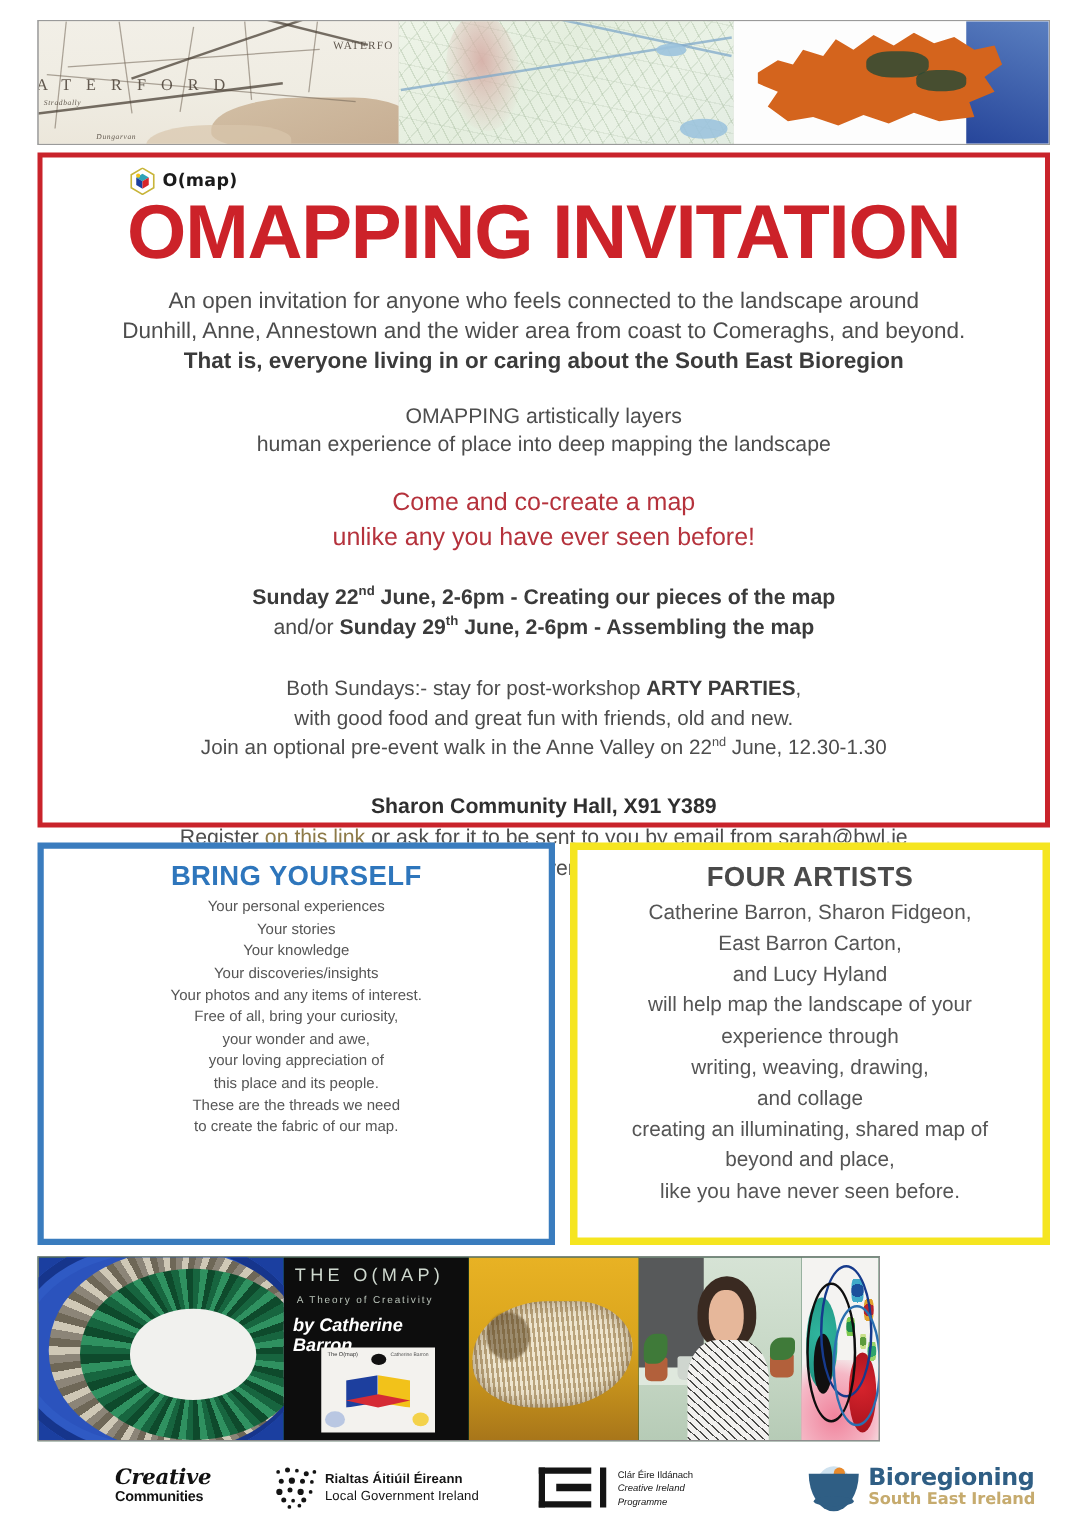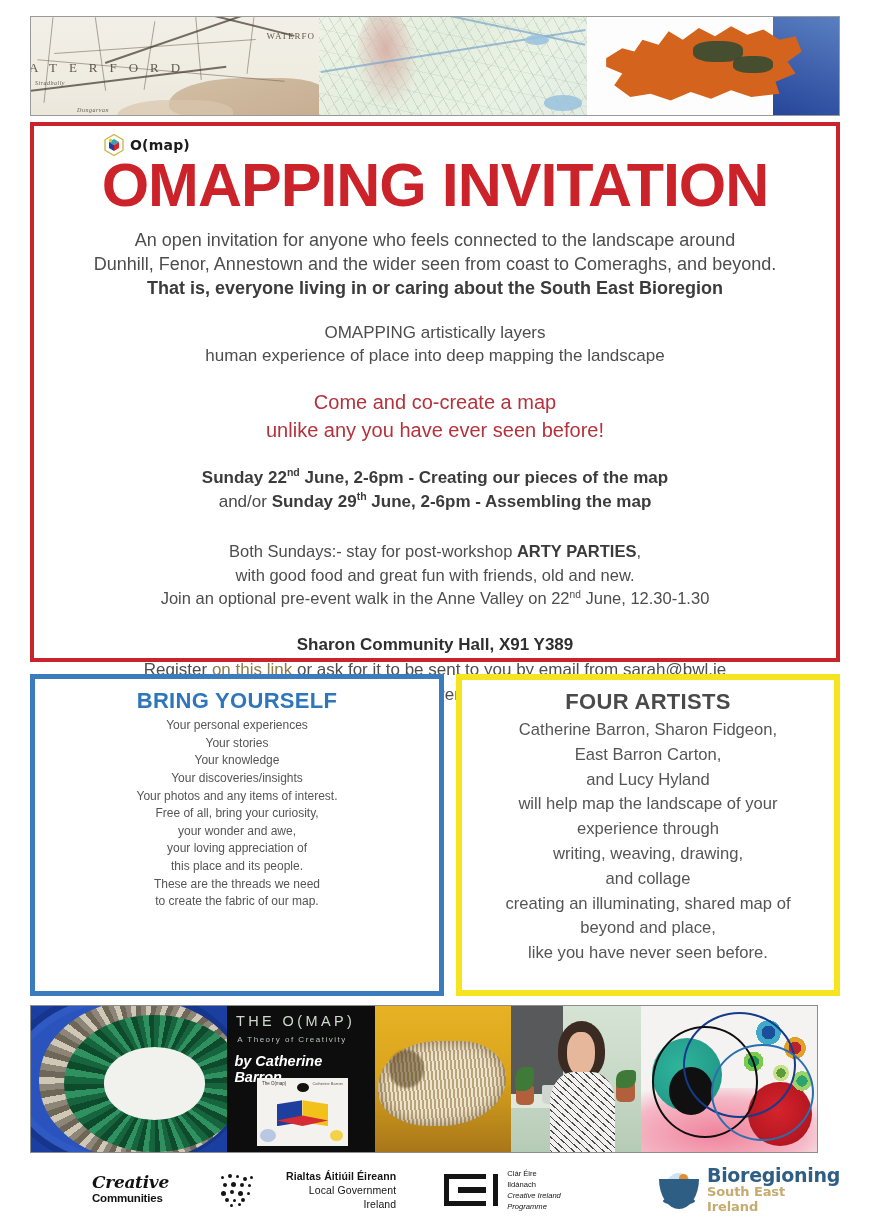--- a/index.html
+++ b/index.html
@@ -107,21 +107,21 @@
     border:6px solid #f5e520;background:#fff;box-sizing:border-box;
     padding:9px 8px 0 8px;text-align:center;
   }
   .bx-head-blue{font-size:22px;font-weight:bold;color:#2e76bc;letter-spacing:.3px;margin-bottom:3px;}
   .bx-head-gray{font-size:22px;font-weight:bold;color:#4a4a4a;letter-spacing:.3px;margin-bottom:3px;}
   .bx-line{font-size:12px;line-height:1.47;color:#555;}
   .yellowbox .bx-line{font-size:16.6px;line-height:1.495;}
 
   
   .photostrip{
-    position:absolute;left:30px;top:1005px;width:788px;height:148px;
+    position:absolute;left:30px;top:1005px;width:674px;height:148px;
     display:flex;background:#14532d;border:1px solid #8d8d8d;box-sizing:border-box;
   }
   .ph{position:relative;overflow:hidden;height:100%;}
   .ph1{flex:0 0 196px;}
   .ph2{flex:0 0 148px;}
   .ph3{flex:0 0 136px;}
   .ph4{flex:0 0 130px;}
   .ph5{flex:1 1 auto;}
 
   
@@ -194,21 +194,21 @@
   .ab-arc{position:absolute;border:2px solid #163a8c;border-radius:50%;background:transparent;}
 
   
   .footer{position:absolute;left:30px;top:1162px;width:810px;height:56px;
      display:flex;align-items:center;}
   .fl{display:flex;align-items:center;}
   .f-creative{margin-left:62px;}
   .cc-1{font-family:"DejaVu Serif",serif;font-style:italic;font-weight:bold;font-size:17px;
      color:#121212;line-height:1;letter-spacing:-.3px;}
   .cc-2{font-size:11.5px;font-weight:bold;color:#121212;line-height:1.25;letter-spacing:-.2px;}
-  .f-rialtas{margin-left:50px;display:flex;align-items:center;gap:15px;text-align:right;}
+  .f-rialtas{margin-left:50px;display:flex;align-items:center;gap:1px;}
   .dotlogo{position:relative;width:40px;height:34px;flex:0 0 auto;}
   .dotlogo i{position:absolute;background:#141414;border-radius:50%;display:block;}
   .rl-1{font-size:10.5px;font-weight:bold;color:#141414;line-height:1.35;letter-spacing:.1px;}
   .rl-2{font-size:10.5px;color:#141414;line-height:1.35;letter-spacing:.1px;}
   .f-cei{margin-left:48px;display:flex;align-items:center;gap:9px;}
   .ceimark{position:relative;width:54px;height:32px;flex:0 0 auto;}
   .ceimark .cbar{position:absolute;background:#141414;}
   .cei-t{font-size:7.6px;line-height:1.45;color:#141414;}
   .cei-t .it{font-style:italic;}
   .f-bio{margin-left:92px;display:flex;align-items:center;gap:8px;}
@@ -285,21 +285,21 @@
           <circle cx="13" cy="13" r="3.3" fill="#f2c21a"></circle>
         </svg>
       </span>
       <span class="logo-word">O(map)</span>
     </div>
 
     <div class="bigtitle">OMAPPING INVITATION</div>
 
     <div class="blk p1">
       <span class="l">An open invitation for anyone who feels connected to the landscape around</span>
-      <span class="l">Dunhill, Fenor, Annestown and the wider seen from coast to Comeraghs, and beyond.</span>
+      <span class="l">Dunhill, Anne, Annestown and the wider area from coast to Comeraghs, and beyond.</span>
       <span class="l b">That is, everyone living in or caring about the South East Bioregion</span>
     </div>
 
     <div class="blk p2">
       <span class="l">OMAPPING artistically layers</span>
       <span class="l">human experience of place into deep mapping the landscape</span>
     </div>
 
     <div class="blk p3">
       <span class="l">Come and co-create a map</span>

